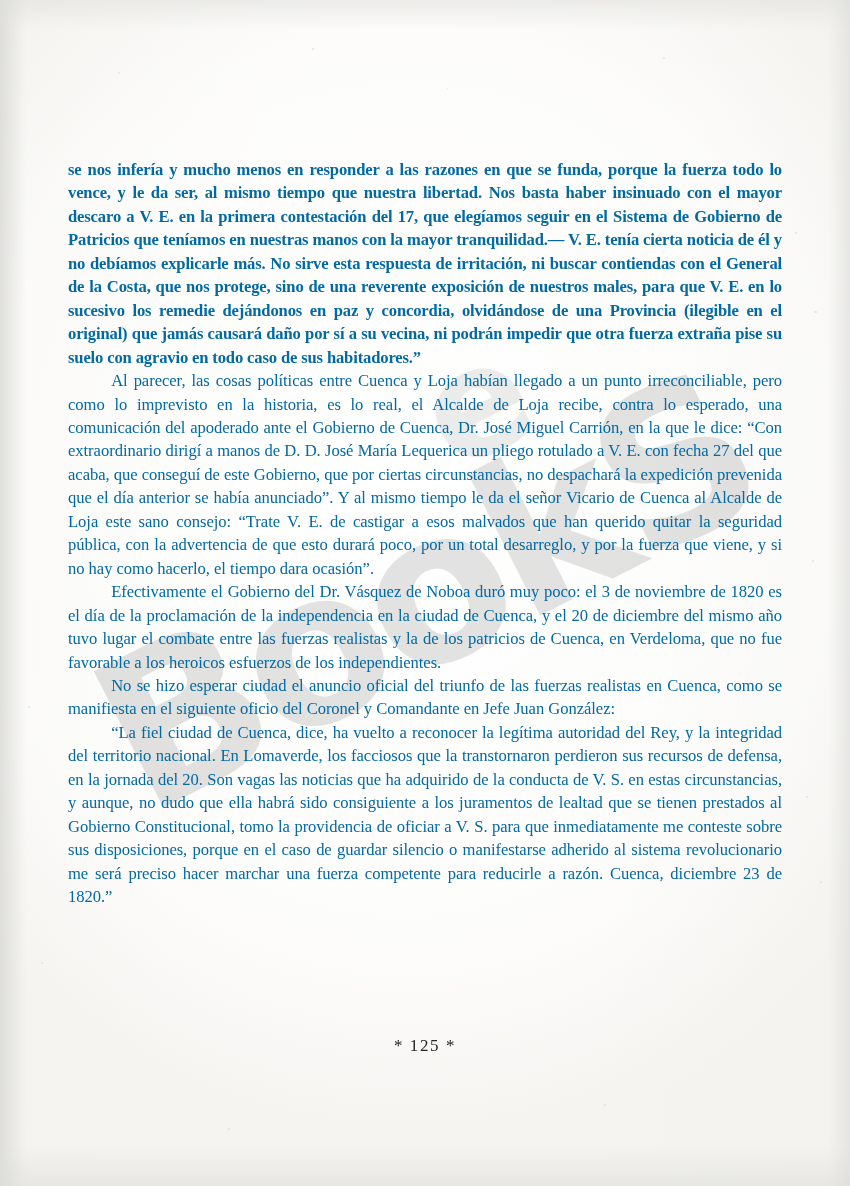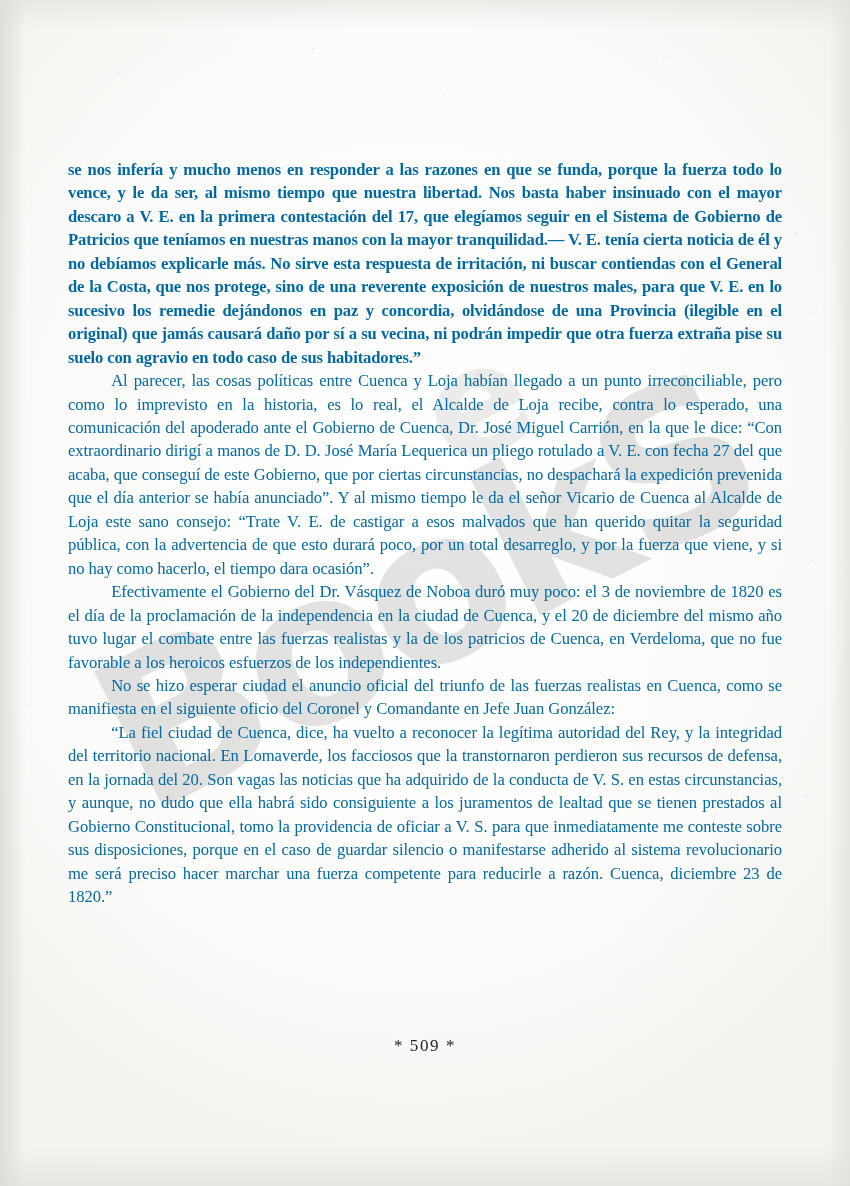--- a/index.html
+++ b/index.html
@@ -180,20 +180,20 @@
     <p class="para semi indent">Al parecer, las cosas políticas entre Cuenca y Loja habían llegado a un punto irreconciliable, pero como lo imprevisto en la historia, es lo real, el Alcalde de Loja recibe, contra lo esperado, una comunicación del apoderado ante el Gobierno de Cuenca, Dr. José Miguel Carrión, en la que le dice: “Con extraordinario dirigí a manos de D. D. José María Lequerica un pliego rotulado a V. E. con fecha 27 del que acaba, que conseguí de este Gobierno, que por ciertas circunstancias, no despachará la expedición prevenida que el día anterior se había anunciado”. Y al mismo tiempo le da el señor Vicario de Cuenca al Alcalde de Loja este sano consejo: “Trate V. E. de castigar a esos malvados que han querido quitar la seguridad pública, con la advertencia de que esto durará poco, por un total desarreglo, y por la fuerza que viene, y si no hay como hacerlo, el tiempo dara ocasión”.</p>
 
     <p class="para semi indent">Efectivamente el Gobierno del Dr. Vásquez de Noboa duró muy poco: el 3 de noviembre de 1820 es el día de la proclamación de la independencia en la ciudad de Cuenca, y el 20 de diciembre del mismo año tuvo lugar el combate entre las fuerzas realistas y la de los patricios de Cuenca, en Verdeloma, que no fue favorable a los heroicos esfuerzos de los independientes.</p>
 
     <p class="para semi indent">No se hizo esperar ciudad el anuncio oficial del triunfo de las fuerzas realistas en Cuenca, como se manifiesta en el siguiente oficio del Coronel y Comandante en Jefe Juan González:</p>
 
     <p class="para semi indent">“La fiel ciudad de Cuenca, dice, ha vuelto a reconocer la legítima autoridad del Rey, y la integridad del territorio nacional. En Lomaverde, los facciosos que la transtornaron perdieron sus recursos de defensa, en la jornada del 20. Son vagas las noticias que ha adquirido de la conducta de V. S. en estas circunstancias, y aunque, no dudo que ella habrá sido consiguiente a los juramentos de lealtad que se tienen prestados al Gobierno Constitucional, tomo la providencia de oficiar a V. S. para que inmediatamente me conteste sobre sus disposiciones, porque en el caso de guardar silencio o manifestarse adherido al sistema revolucionario me será preciso hacer marchar una fuerza competente para reducirle a razón. Cuenca, diciembre 23 de 1820.”</p>
 
   </div>
 
-  <div class="folio">* 509 *</div>
+  <div class="folio">* 125 *</div>
 
   <div class="edge-shadow-left"></div>
   <div class="edge-shadow-right"></div>
   <div class="edge-shadow-top"></div>
   <div class="edge-shadow-bottom"></div>
 
 </div>
 
 </body></html>

